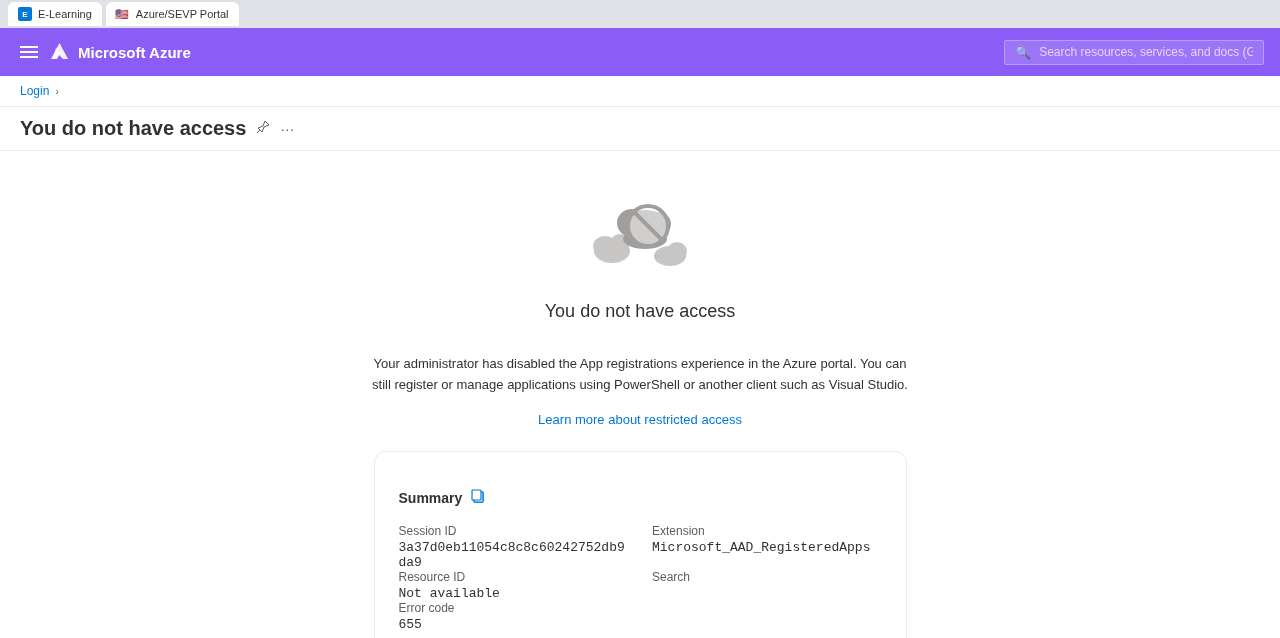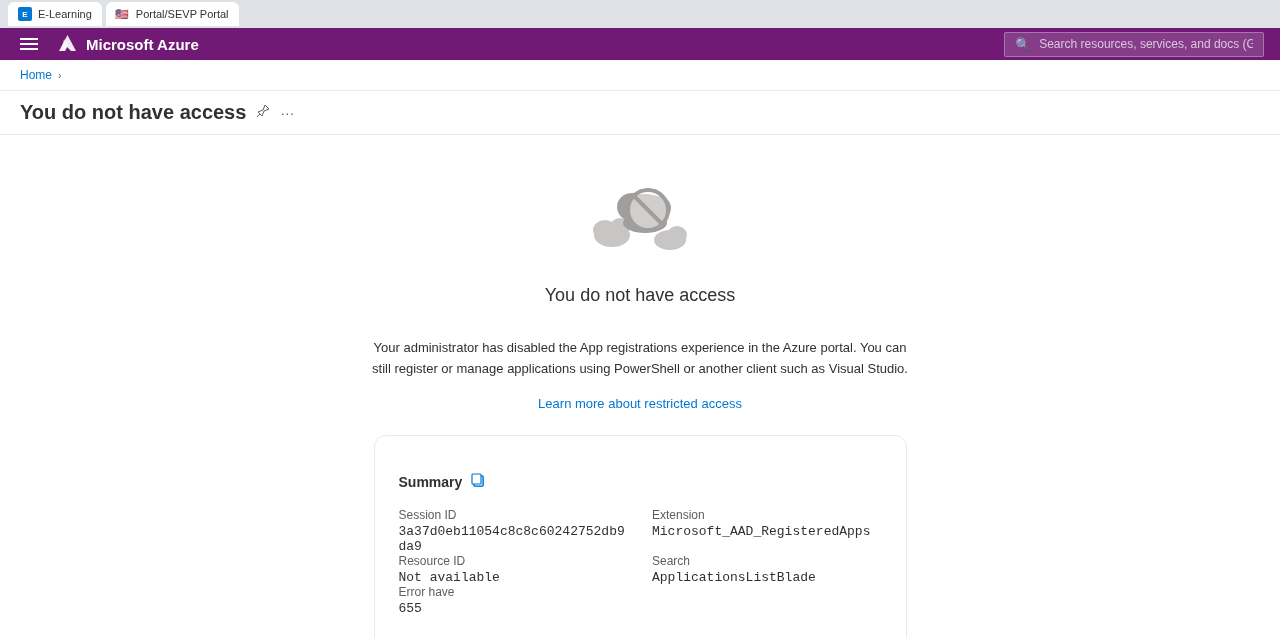--- a/index.html
+++ b/index.html
@@ -41,24 +41,24 @@
     }
     .tab-favicon-login {
       display: flex;
       align-items: center;
     }
 
     
     .top-nav {
       display: flex;
       align-items: center;
-      background: #701a75;
-      height: 32px;
+      background: #8b5cf6;
+      height: 48px;
       padding: 0 16px;
-      gap: 12px;
+      gap: 4px;
     }
     .hamburger-icon {
       color: white;
       font-size: 16px;
       cursor: pointer;
       display: flex;
       flex-direction: column;
       gap: 3px;
       padding: 4px;
     }
@@ -221,21 +221,21 @@
 </head>
 <body>
 
 <div class="browser-tabs">
   <div class="browser-tab">
     <span class="tab-favicon tab-favicon-elearning">E</span>
     <span>E-Learning</span>
   </div>
   <div class="browser-tab">
     <span class="tab-favicon tab-favicon-login">🇺🇸</span>
-    <span>Portal/SEVP Portal</span>
+    <span>Azure/SEVP Portal</span>
   </div>
 </div>
 
 <div class="top-nav">
   <div class="hamburger-icon">
     <span></span>
     <span></span>
     <span></span>
   </div>
   <div class="azure-logo">
@@ -245,21 +245,21 @@
     </svg>
     <span>Microsoft Azure</span>
   </div>
   <div class="search-bar">
     <span class="search-icon">🔍</span>
     <input type="text" placeholder="Search resources, services, and docs (G+/)" style="">
   </div>
 </div>
 
 <div class="breadcrumb">
-  <a class="breadcrumb-link">Home</a>
+  <a class="breadcrumb-link">Login</a>
   <span class="breadcrumb-chevron">›</span>
 </div>
 
 <div class="page-header">
   <h1 class="page-title">You do not have access</h1>
   <span class="header-icon" title="Pin">
     <svg width="14" height="14" viewBox="0 0 14 14" fill="none">
       <path d="M9 1L13 5L8 7L6 12L2 8L7 6L9 1Z" stroke="#605e5c" stroke-width="1" fill="none"></path>
       <line x1="1" y1="13" x2="4" y2="10" stroke="#605e5c" stroke-width="1"></line>
     </svg>
@@ -319,24 +319,23 @@
         <div class="summary-field-label">Extension</div>
         <div class="summary-field-value">Microsoft_AAD_RegisteredApps</div>
       </div>
 
       <div>
         <div class="summary-field-label">Resource ID</div>
         <div class="summary-field-value">Not available</div>
       </div>
       <div>
         <div class="summary-field-label">Search</div>
-        <div class="summary-field-value">ApplicationsListBlade</div>
-      </div>
-
-      <div>
-        <div class="summary-field-label">Error have</div>
+      </div>
+
+      <div>
+        <div class="summary-field-label">Error code</div>
         <div class="summary-field-value">655</div>
       </div>
       <div></div>
     </div>
   </div>
 
 </div>
 
 </body></html>

